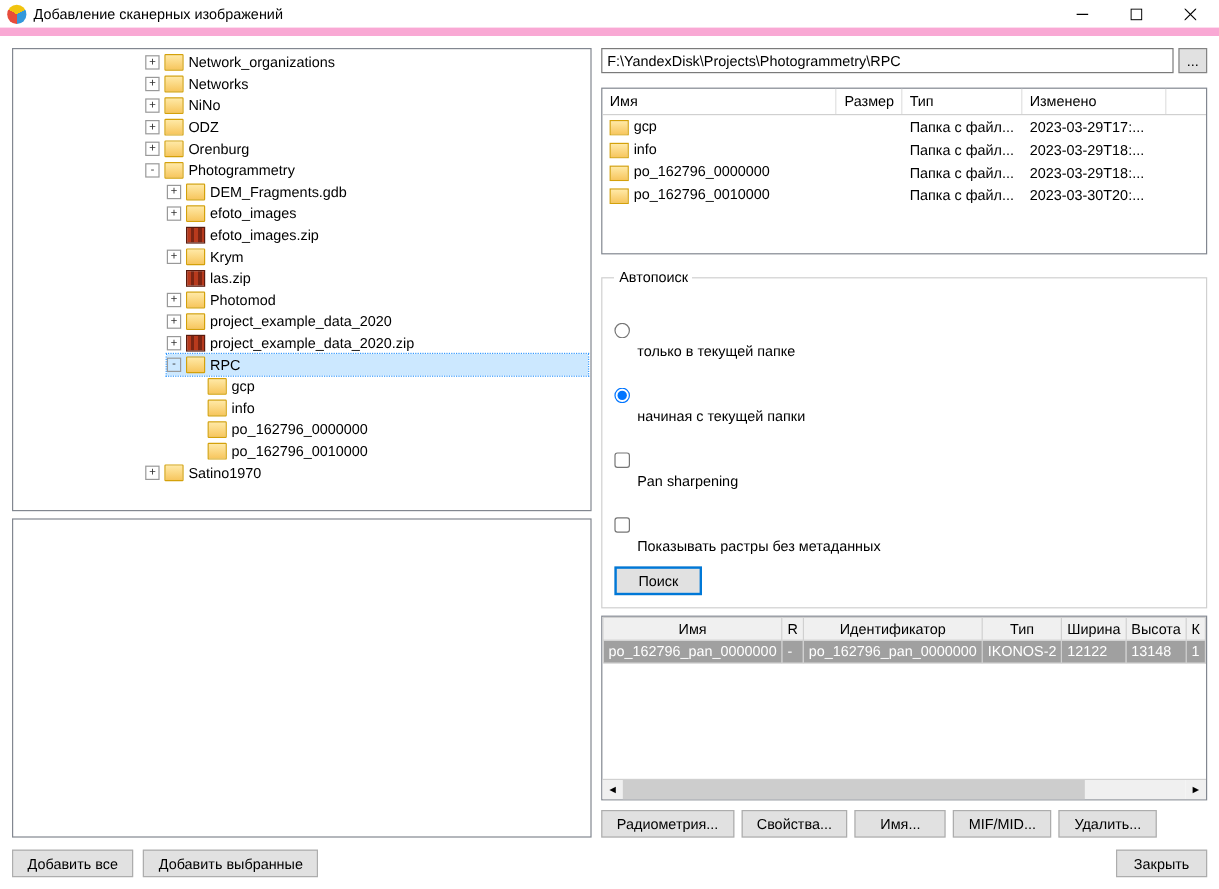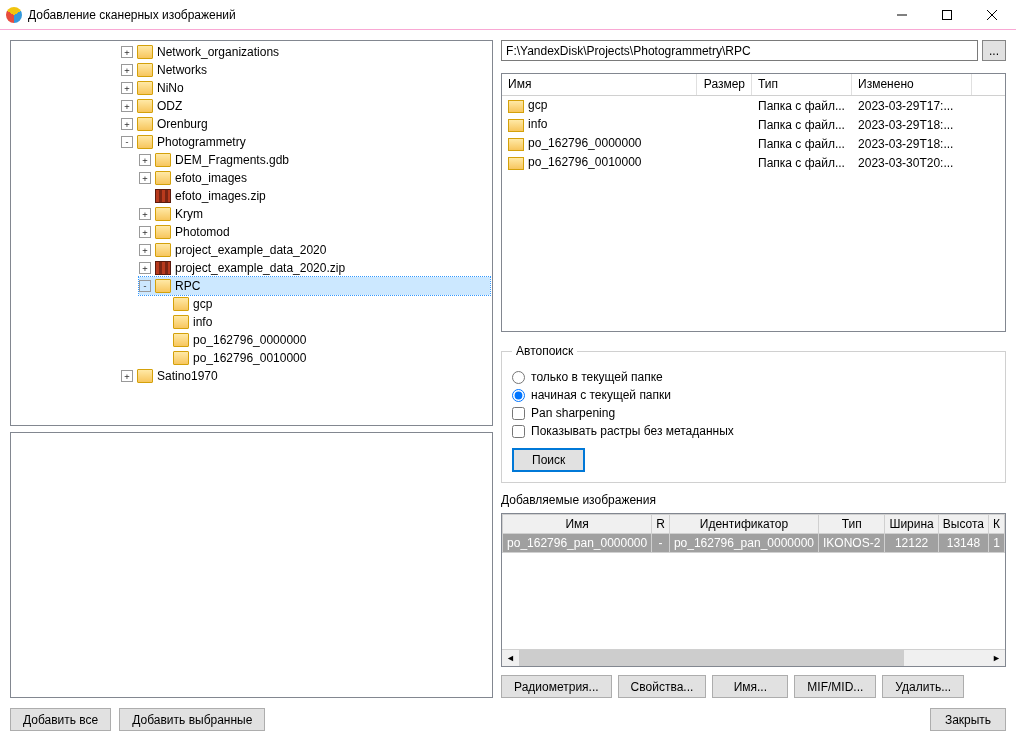--- a/index.html
+++ b/index.html
@@ -1,17 +1,17 @@
 <!DOCTYPE html>
 <html><head>
 <meta charset="utf-8">
 <style>
 * { box-sizing: border-box; margin: 0; padding: 0; font-family: "Segoe UI", Tahoma, sans-serif; font-size: 12px; }
 body { background: #fff; width: 1016px; height: 741px; display: flex; flex-direction: column; overflow: hidden; }
-.titlebar { display: flex; align-items: center; height: 30px; padding: 0 2px 0 6px; border-bottom: 1px solid #f9a8d4; }
+.titlebar { display: flex; align-items: center; height: 30px; padding: 0 2px 0 6px; border-bottom: 7px solid #f9a8d4; }
 .titlebar .app-icon { width:16px; height:16px; border-radius:50%; background: conic-gradient(from 180deg, #e74c3c 0 120deg, #f1c40f 120deg 240deg, #3498db 240deg 360deg); margin-right:6px;}
 .titlebar .title { flex:1; color:#000; }
 .titlebar .winbtn { width:45px; height:29px; display:flex; align-items:center; justify-content:center; }
 .titlebar .winbtn svg { width:10px; height:10px; }
 .content { flex:1; display:flex; gap:8px; padding:10px 10px 4px 10px; }
 .leftcol { width:492px; display:flex; flex-direction:column; gap:6px;}
 .rightcol { flex:1; display:flex; flex-direction:column; gap:6px;}
 .panel { border:1px solid #828790; }
 .treepanel { height:386px; overflow:auto; padding:2px; position:relative;}
 .tree { list-style:none; }
@@ -32,26 +32,26 @@
 .filelist .hdr { display:flex; border-bottom:1px solid #d0d0d0; height:22px; }
 .filelist .hdr div { border-right:1px solid #e0e0e0; padding:3px 6px; color:#000; }
 .filelist .frow { display:flex; height:19px; align-items:center; }
 .filelist .frow div { padding:0 6px; white-space:nowrap; overflow:hidden; text-overflow:ellipsis;}
 .c-name { width:195px; } .c-size { width:55px; text-align:right;} .c-type { width:100px;} .c-mod { width:120px;}
 .filelist .folder { width:16px; height:13px; display:inline-block; background: linear-gradient(#ffe9a6,#f7c65e); border:1px solid #d4a10a; margin-right:4px; vertical-align:middle;}
 fieldset.autosearch { border:1px solid #d0d0d0; padding:8px 10px 10px 10px; margin-top:6px;}
 fieldset.autosearch legend { padding:0 4px; }
 .radiorow, .chkrow { display:flex; align-items:center; gap:6px; margin:4px 0; }
 .radiorow input, .chkrow input { margin:0;}
-.radiorow label, .chkrow label { cursor:pointer;}
+.radiorow label, .chkrow label { cursor:pointer;margin-top:36px;}
 .searchbtn { margin-top:6px; padding:3px 18px; border:2px solid #0078d7; background:#e1e1e1; cursor:pointer; }
 .addimg { display:flex; flex-direction:column; }
 .grid { border:1px solid #828790; height:154px; overflow:hidden; display:flex; flex-direction:column; position:relative;}
 .grid table { border-collapse:collapse; width:100%; }
-.grid th, .grid td { border:1px solid #d0d0d0; padding:2px 4px; font-size:12px; text-align:center; white-space:nowrap;}
+.grid th, .grid td { border:1px solid #d0d0d0; padding:2px 4px; font-size:12px; text-align:left; white-space:nowrap;}
 .grid th { background:#f0f0f0; text-align:center; font-weight:normal; }
 .grid tr.selrow td { background:#a0a0a0; color:#fff; }
 .grid .scrollh { height:17px; display:flex; align-items:center; border-top:1px solid #d0d0d0;}
 .grid .scrollh .sbtn { width:17px; height:17px; display:flex; align-items:center; justify-content:center; background:#f0f0f0; font-size:9px;}
 .grid .scrollh .track { flex:1; height:17px; background:#f0f0f0; position:relative;}
 .grid .scrollh .thumb { position:absolute; left:0; top:0; height:100%; width:82%; background:#cdcdcd; }
 .btnrow { display:flex; gap:6px; margin-top:8px; }
 .btnrow button, .footer button { height:23px; padding:0 12px; border:1px solid #adadad; background:#e1e1e1; cursor:pointer; min-width:76px;}
 .footer { display:flex; padding:6px 10px 10px 10px; gap:8px;justify-content:space-between; }
 .footer .spacer { flex:1; }
@@ -150,20 +150,27 @@
               <span class="exp blank"></span>
               <span class="icon zipicon"></span>
               <span>efoto_images.zip</span>
             </div>
           </li>
           <li style="padding-left: 126px;">
             <div class="row">
               <span class="exp">+</span>
               <span class="icon folder"></span>
               <span>Krym</span>
+            </div>
+          </li>
+          <li style="padding-left: 126px;">
+            <div class="row">
+              <span class="exp blank"></span>
+              <span class="icon zipicon"></span>
+              <span>las.zip</span>
             </div>
           </li>
           <li style="padding-left: 126px;">
             <div class="row">
               <span class="exp">+</span>
               <span class="icon folder"></span>
               <span>Photomod</span>
             </div>
           </li>
           <li style="padding-left: 126px;">
@@ -283,21 +290,20 @@
         <input type="checkbox" id="c1" style="">
         <label for="c1">Pan sharpening</label>
       </div>
       <div class="chkrow">
         <input type="checkbox" id="c2" style="">
         <label for="c2">Показывать растры без метаданных</label>
       </div>
       <button class="searchbtn">Поиск</button>
     </fieldset>
 
-    <div class="sectionlabel">Добавляемые изображения</div>
     <div class="addimg">
       <div class="grid">
         <div class="tblwrap">
         <table>
           <thead>
                 <tr>
             <th style="width:130px">Имя</th>
             <th style="width:18px">R</th>
             <th style="width:135px">Идентификатор</th>
             <th style="width:62px">Тип</th>

